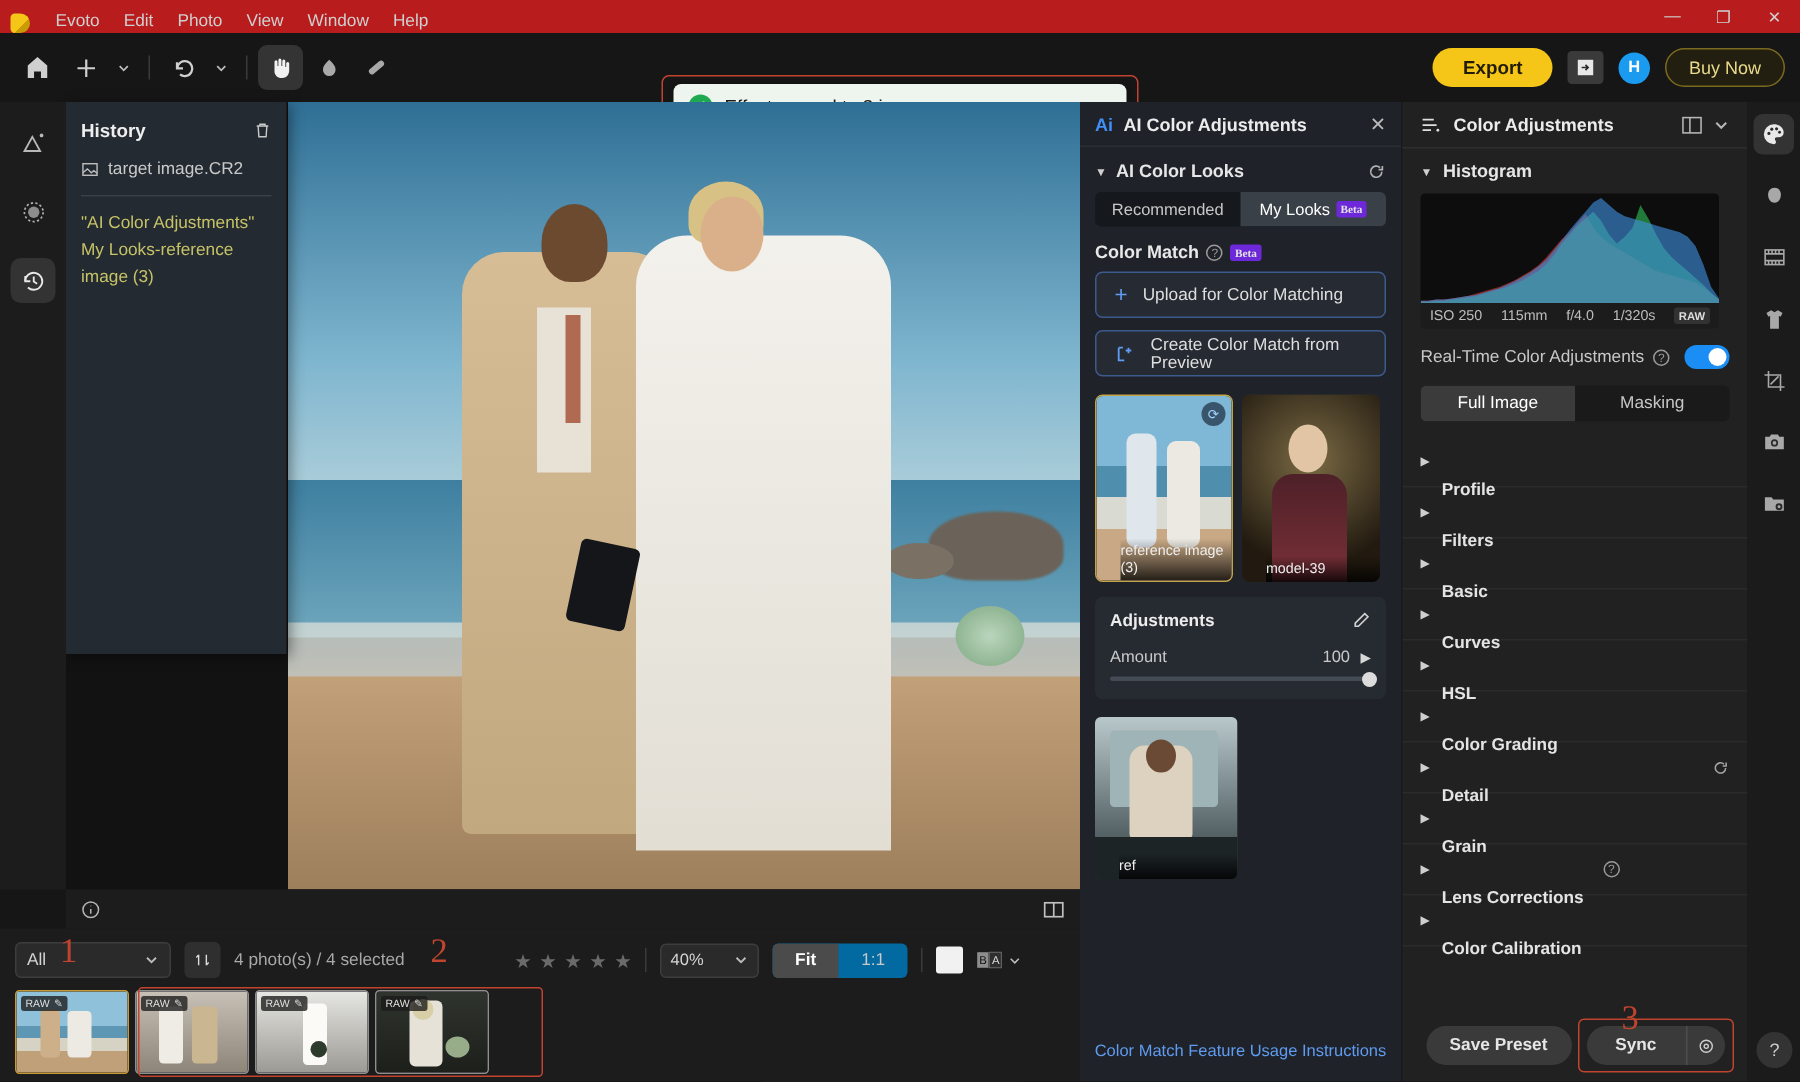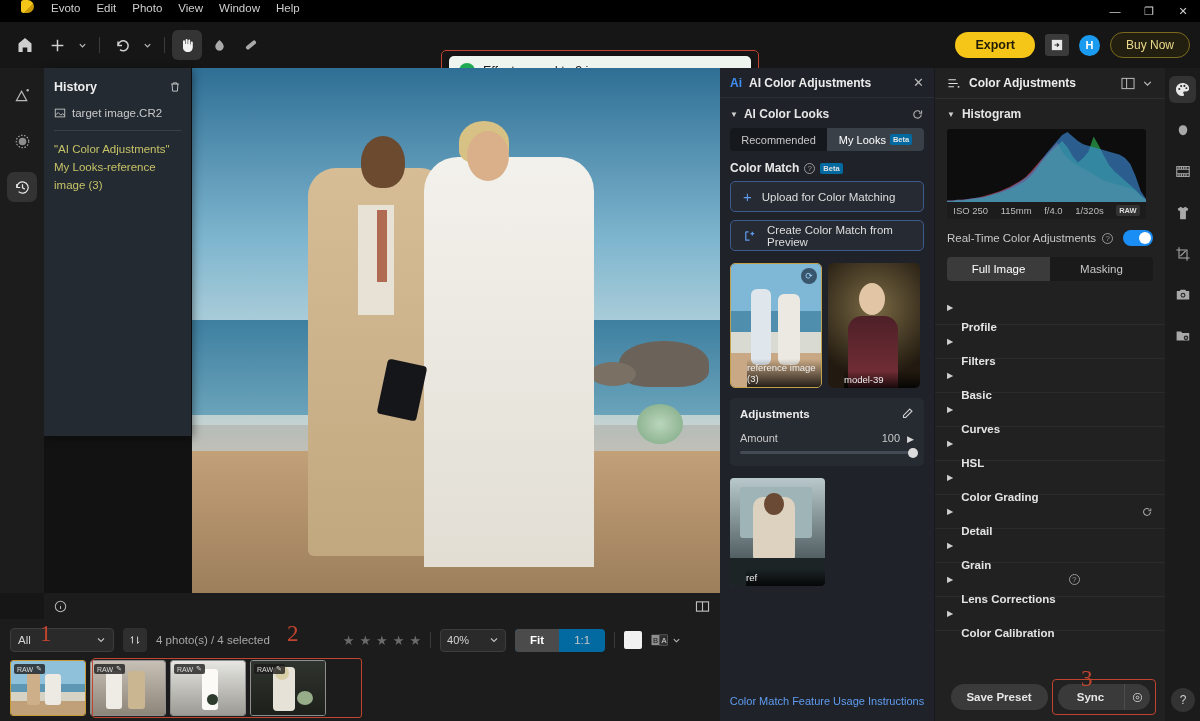--- a/index.html
+++ b/index.html
@@ -8,21 +8,21 @@
     background: #1a1a1a; overflow: hidden;
     font-family: "Liberation Sans", sans-serif;
     color: #d8d8d8; font-size: 12px;
     -webkit-font-smoothing: antialiased;
   }
   .app { position: relative; width: 1200px; height: 721px; background: #161616; }
 
   
   .titlebar {
     position: absolute; left: 0; top: 0; width: 1200px; height: 22px;
-    background: #000000; display: flex; align-items: flex-start; padding-left: 21px;
+    background: #b91c1c; display: flex; align-items: flex-end; padding-left: 7px;
   }
   .logo-mark {
     width: 13px; height: 13px; margin-right: 9px;
     background: linear-gradient(135deg,#f5c518 0 60%, #c99b06 60% 100%);
     border-radius: 3px 7px 7px 3px;
   }
   .menu-item {
     font-size: 11.5px; color: #cfcfcf; padding: 2px 8px; cursor: default;
     white-space: nowrap;
   }
@@ -203,22 +203,22 @@
   .tabs2 {
     margin: 0 10px; height: 23px; display: flex; background: #15181c;
     border-radius: 4px; overflow: hidden;
   }
   .tabs2 > div {
     flex: 1; display: flex; align-items: center; justify-content: center;
     font-size: 11px; color: #c7c7c7; gap: 4px;
   }
   .tabs2 > div.on { background: #3a4048; color: #fff; }
   .beta {
-    background: #0369a1; color: #e2e2e2; font-size: 7.5px; padding: 1px 3px;
-    border-radius: 2px; font-weight: bold;
+    background: #6d28d9; color: #e2e2e2; font-size: 7.5px; padding: 1px 3px;
+    border-radius: 2px; font-weight: bold; font-family: Liberation Serif, serif;
   }
   .cm-label {
     display: flex; align-items: center; gap: 5px; padding: 10px 10px 6px 10px;
     font-size: 12px; font-weight: bold; color: #e8e8e8;
   }
   .q-ic {
     width: 11px; height: 11px; border: 1px solid #9a9a9a; border-radius: 50%;
     font-size: 8px; display: flex; align-items: center; justify-content: center;
     color: #9a9a9a; font-weight: normal;
   }

